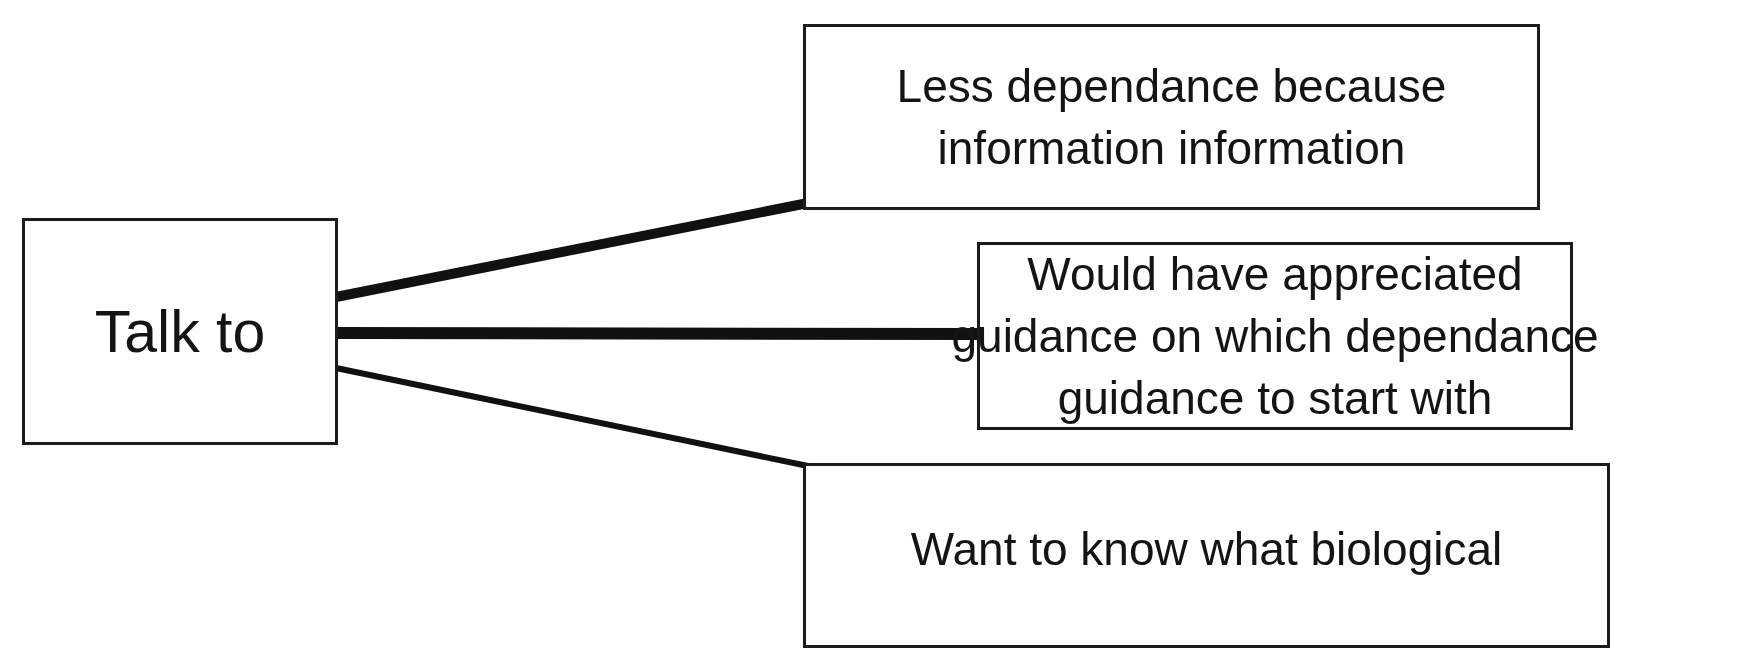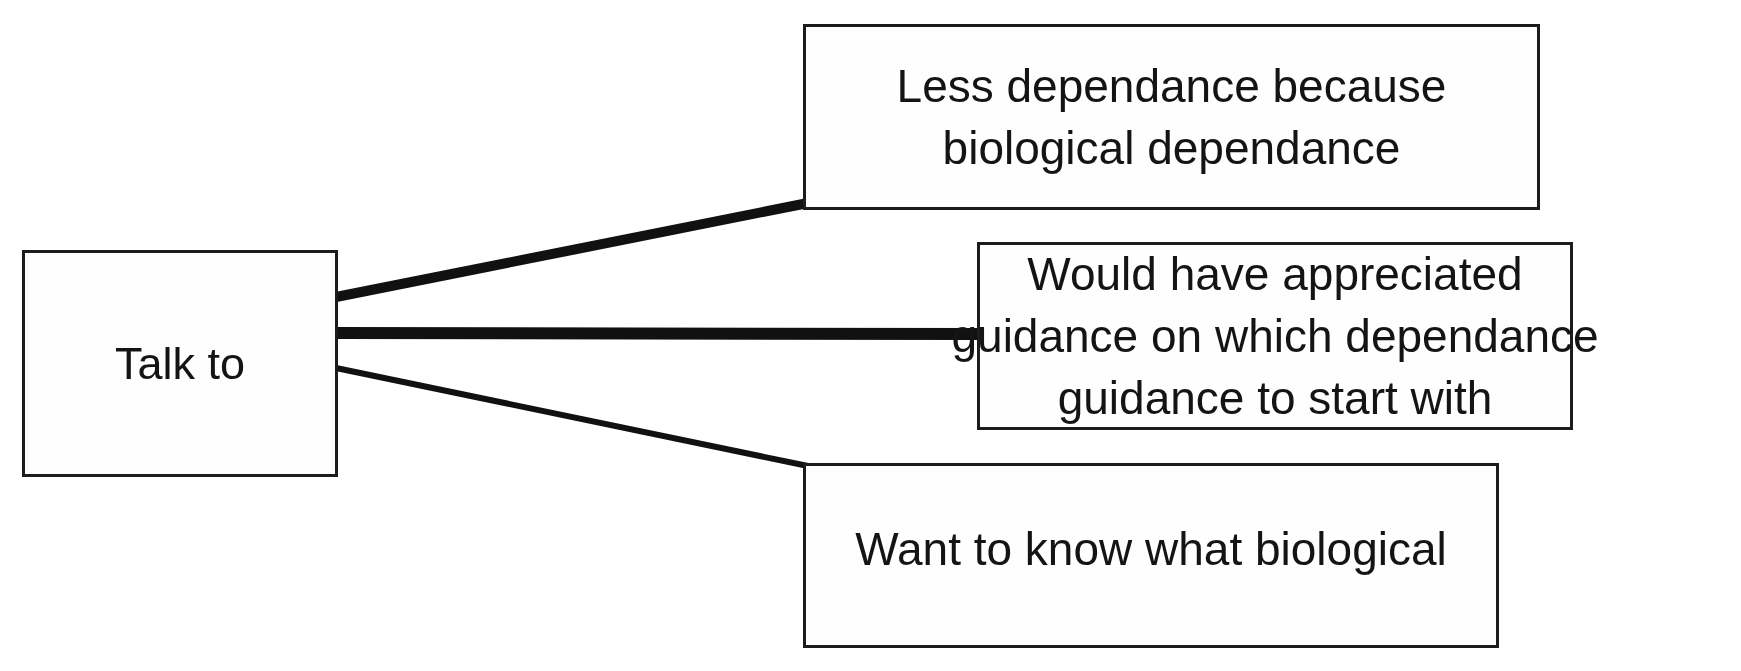--- a/index.html
+++ b/index.html
@@ -39,40 +39,39 @@
     z-index: 2;
   }
   .node .text-line {
     white-space: nowrap;
   }
   .node-talk {
     left: 22px;
     top: 218px;
     width: 316px;
     height: 227px;
-    font-size: 45px;
+    font-size: 59px;
     line-height: 60px;
-    margin-top: 32px;
   }
   .node-less-dependance {
     left: 803px;
     top: 24px;
     width: 737px;
     height: 186px;
   }
   .node-guidance {
     left: 977px;
     top: 242px;
     width: 596px;
     height: 188px;
   }
   .node-missed {
     left: 803px;
     top: 463px;
-    width: 696px;
+    width: 807px;
     height: 185px;
     padding-bottom: 14px;
   }
 </style>
 </head>
 <body>
 
 <div class="canvas">
 
   <svg class="edges-layer" viewBox="0 0 1741 671" xmlns="http://www.w3.org/2000/svg">
@@ -80,21 +79,21 @@
     <line x1="336" y1="333" x2="982" y2="334" stroke="#111111" stroke-width="12"></line>
     <line x1="336" y1="368" x2="808" y2="466" stroke="#111111" stroke-width="6"></line>
   </svg>
 
   <div class="node node-talk">
     <div class="text-line">Talk to</div>
   </div>
 
   <div class="node node-less-dependance">
     <div class="text-line">Less dependance because</div>
-    <div class="text-line">biological dependance</div>
+    <div class="text-line">information information</div>
   </div>
 
   <div class="node node-guidance">
     <div class="text-line">Would have appreciated</div>
     <div class="text-line">guidance on which dependance</div>
     <div class="text-line">guidance to start with</div>
   </div>
 
   <div class="node node-missed">
     <div class="text-line">Want to know what biological</div>

